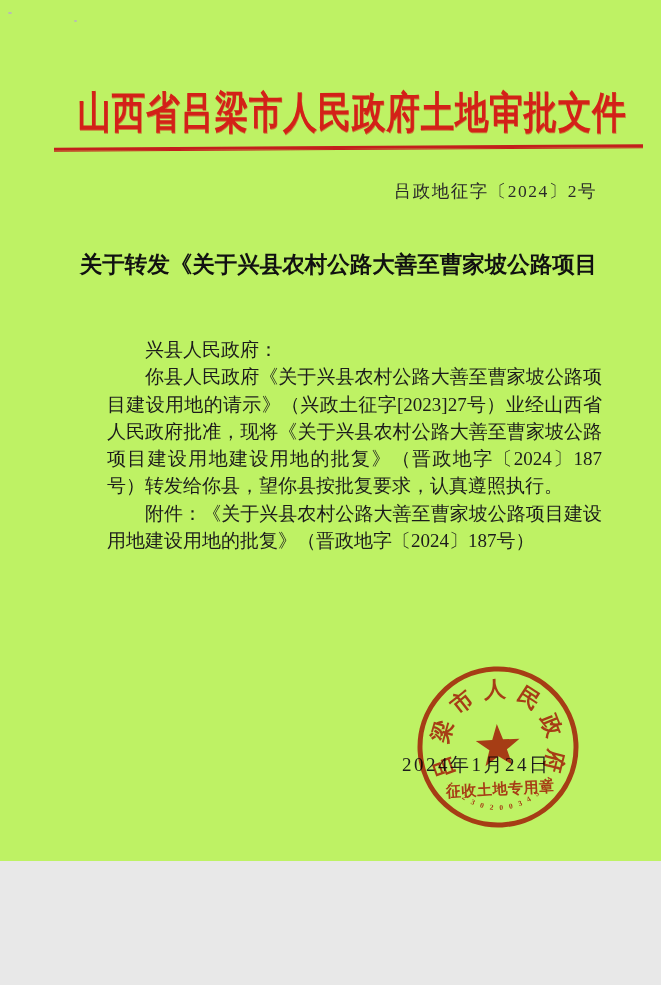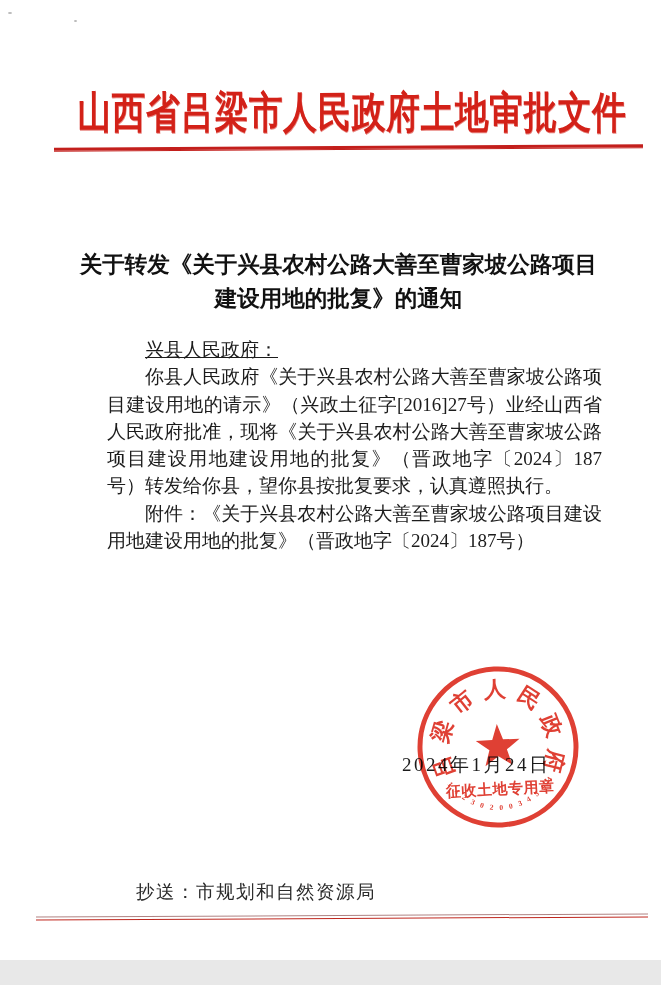--- a/index.html
+++ b/index.html
@@ -4,22 +4,22 @@
 <style>
   * { margin: 0; padding: 0; box-sizing: border-box; }
   html, body { width: 661px; height: 985px; }
   body {
     background: #e8e8e8;
     font-family: "Liberation Serif", "DejaVu Serif", serif;
   }
   .page {
     position: relative;
     width: 661px;
-    height: 960px;
-    background: #ffffff;
+    height: 861px;
+    background: #bef264;
     overflow: hidden;
     color: #1c1c1c;
   }
   
   .letterhead {
     position: absolute;
     top: 84px; left: 0; right: 0;
     text-align: center;
     white-space: nowrap;
   }
@@ -61,21 +61,21 @@
   
   .body-text {
     position: absolute;
     top: 336px; left: 107px; width: 495px;
     font-size: 19px;
     line-height: 27.3px;
     text-align: justify;
     color: #1c1c1c;
   }
   .body-text p { text-indent: 2em; }
-  .salutation { text-indent: 0; text-decoration: underline; }
+  .salutation { text-indent: 0; }
   
   .doc-date {
     position: absolute;
     top: 752px; left: 402px;
     font-size: 19px;
     letter-spacing: 2.5px;
     color: #1c1c1c;
     z-index: 1;
   }
   
@@ -122,29 +122,29 @@
 
   <span class="speck speck-1"></span>
   <span class="speck speck-2"></span>
 
   <div class="letterhead">
     <span class="inner">山西省吕梁市人民政府土地审批文件</span>
   </div>
 
   <div class="rule-top"></div>
 
+  <div class="doc-number">吕政地征字〔2024〕2号</div>
 
   <div class="doc-title">
     <div>关于转发《关于兴县农村公路大善至曹家坡公路项目</div>
-    <div>建设用地的批复》的通知</div>
   </div>
 
   <div class="body-text">
     <p class="salutation">兴县人民政府：</p>
-    <p>你县人民政府《关于兴县农村公路大善至曹家坡公路项目建设用地的请示》（兴政土征字[2016]27号）业经山西省人民政府批准，现将《关于兴县农村公路大善至曹家坡公路项目建设用地建设用地的批复》（晋政地字〔2024〕187号）转发给你县，望你县按批复要求，认真遵照执行。</p>
+    <p>你县人民政府《关于兴县农村公路大善至曹家坡公路项目建设用地的请示》（兴政土征字[2023]27号）业经山西省人民政府批准，现将《关于兴县农村公路大善至曹家坡公路项目建设用地建设用地的批复》（晋政地字〔2024〕187号）转发给你县，望你县按批复要求，认真遵照执行。</p>
     <p>附件：《关于兴县农村公路大善至曹家坡公路项目建设用地建设用地的批复》（晋政地字〔2024〕187号）</p>
   </div>
 
   <div class="doc-date">2024年1月24日</div>
 
   <div class="seal">
     <svg viewBox="0 0 170 170" xmlns="http://www.w3.org/2000/svg">
       <circle cx="85" cy="85" r="78" fill="none" stroke="#dd2f22" stroke-width="5"></circle>
       <polygon fill="#dd2f22" points="85,62 90.4,77.6 106.9,77.9 93.75,87.8 98.5,103.6 85,94.2 71.5,103.6 76.25,87.8 63.1,77.9 79.6,77.6"></polygon>
 

